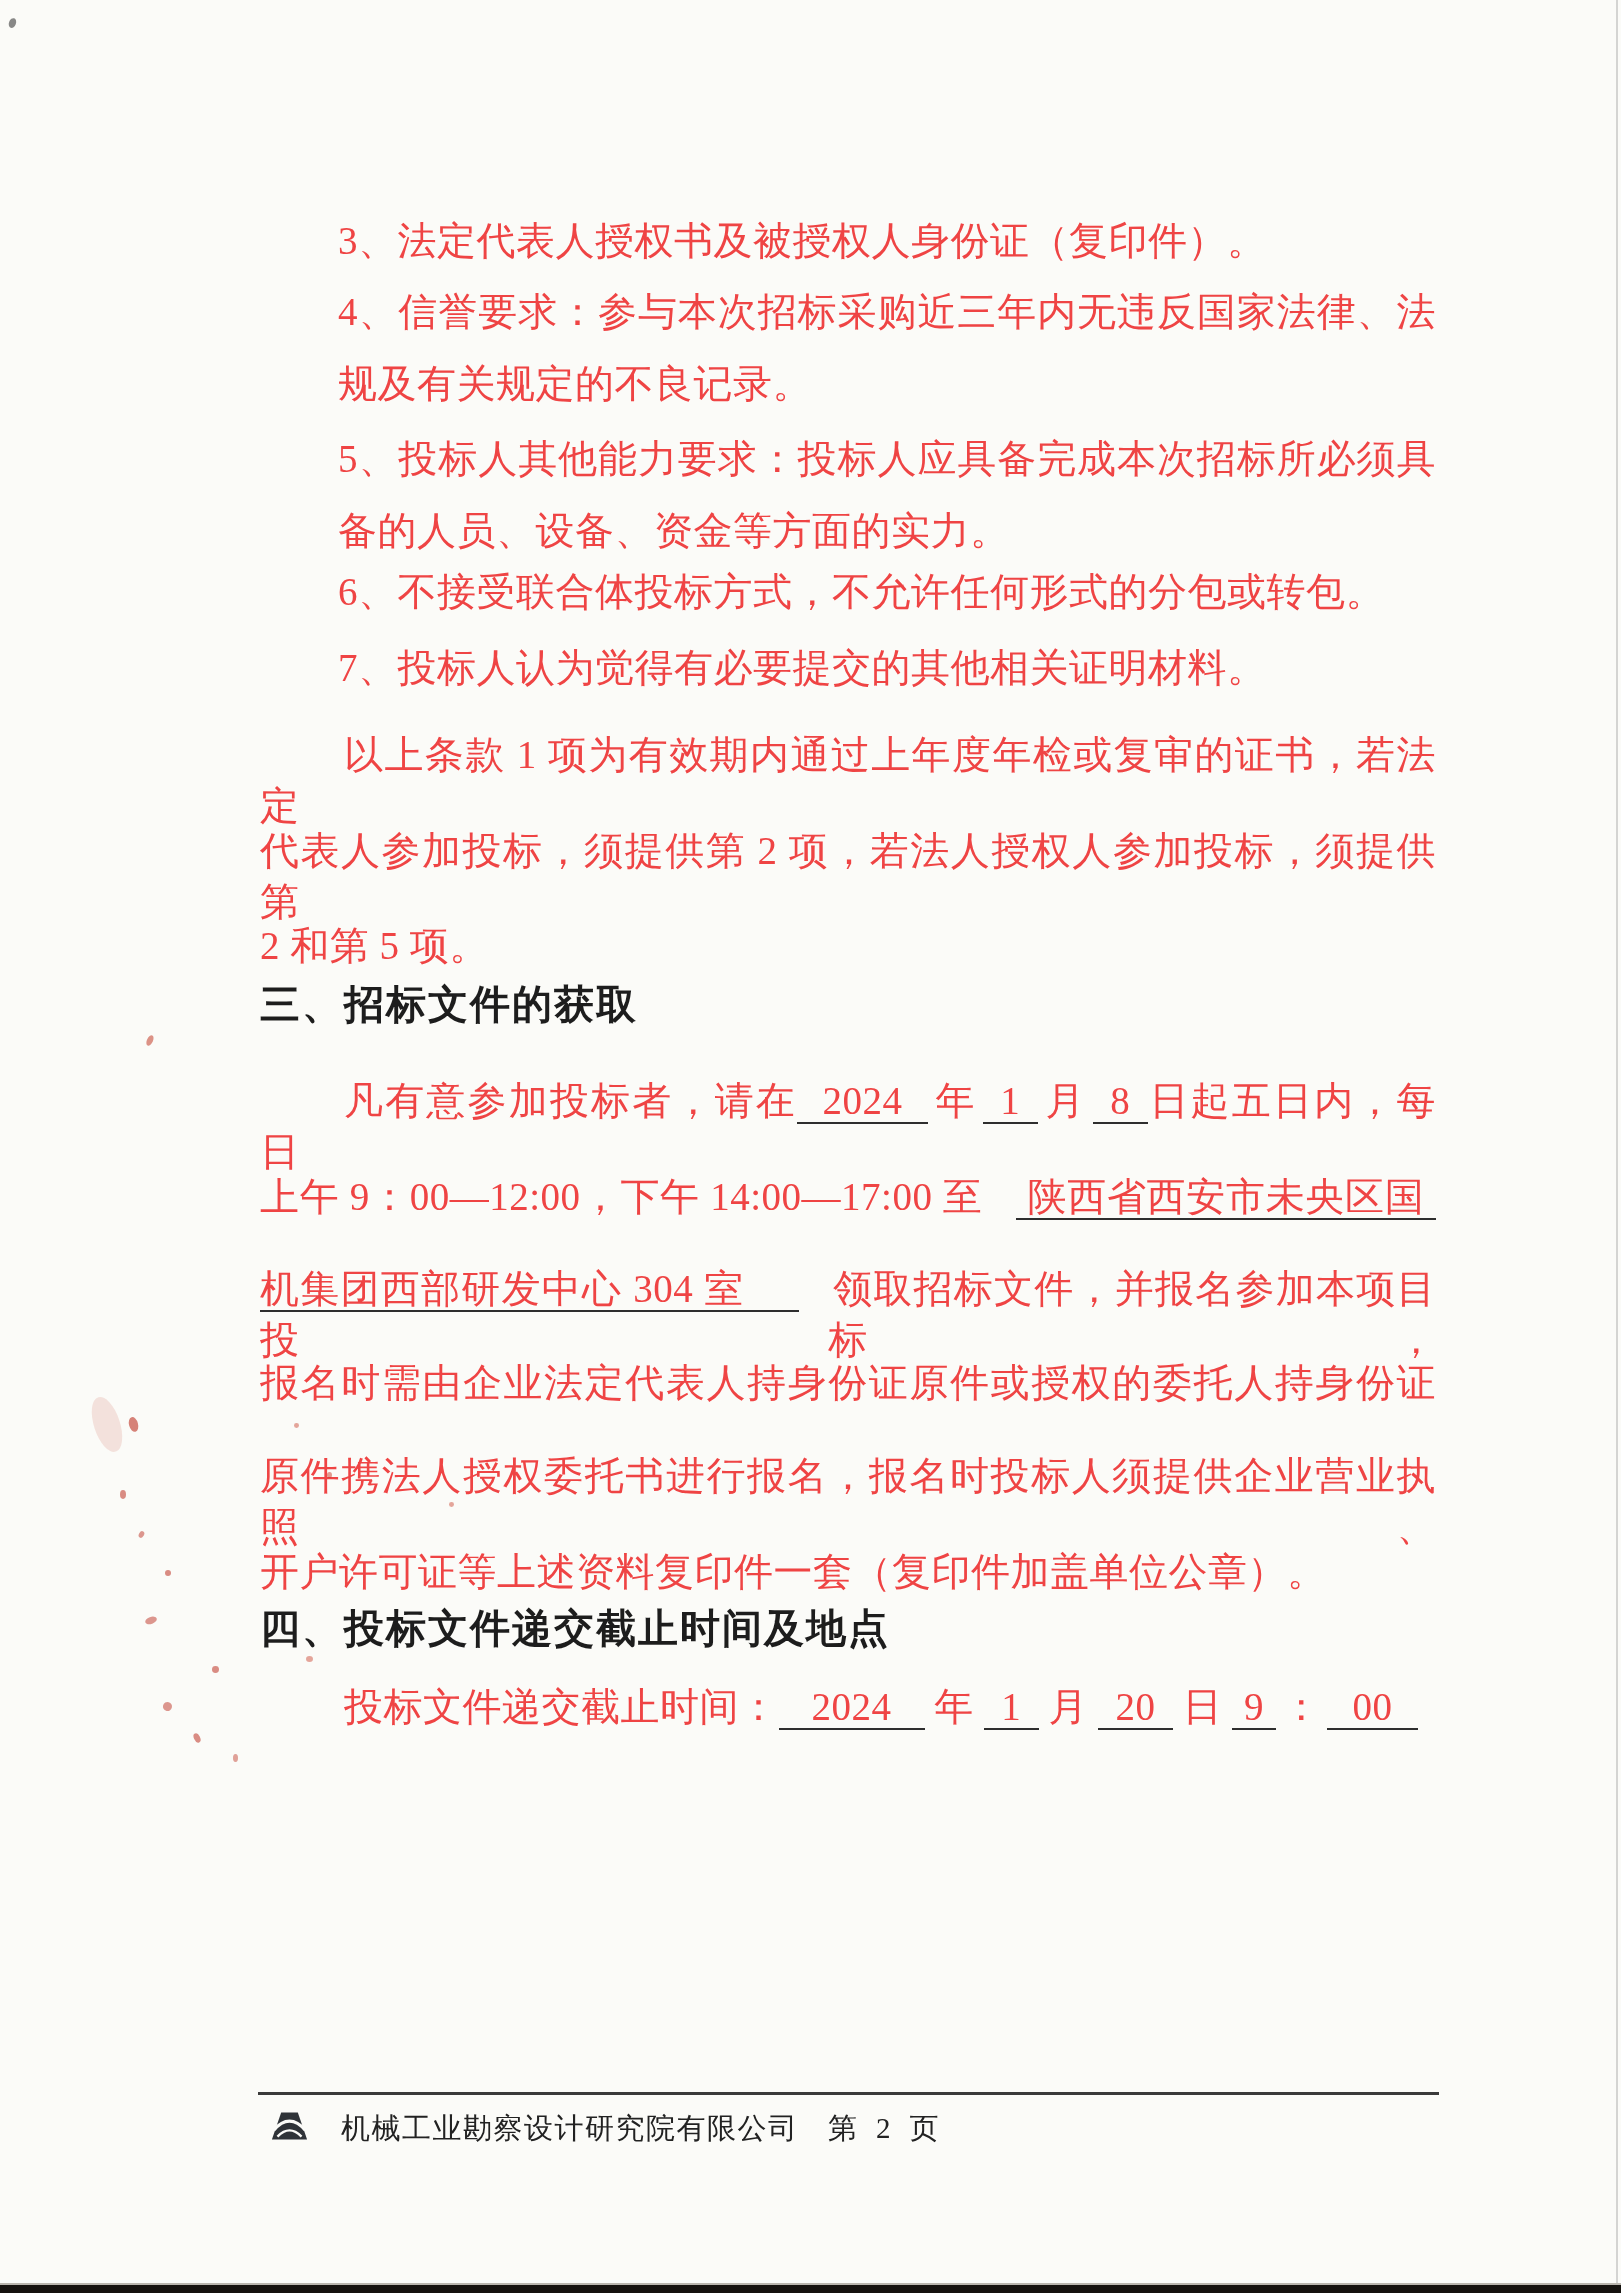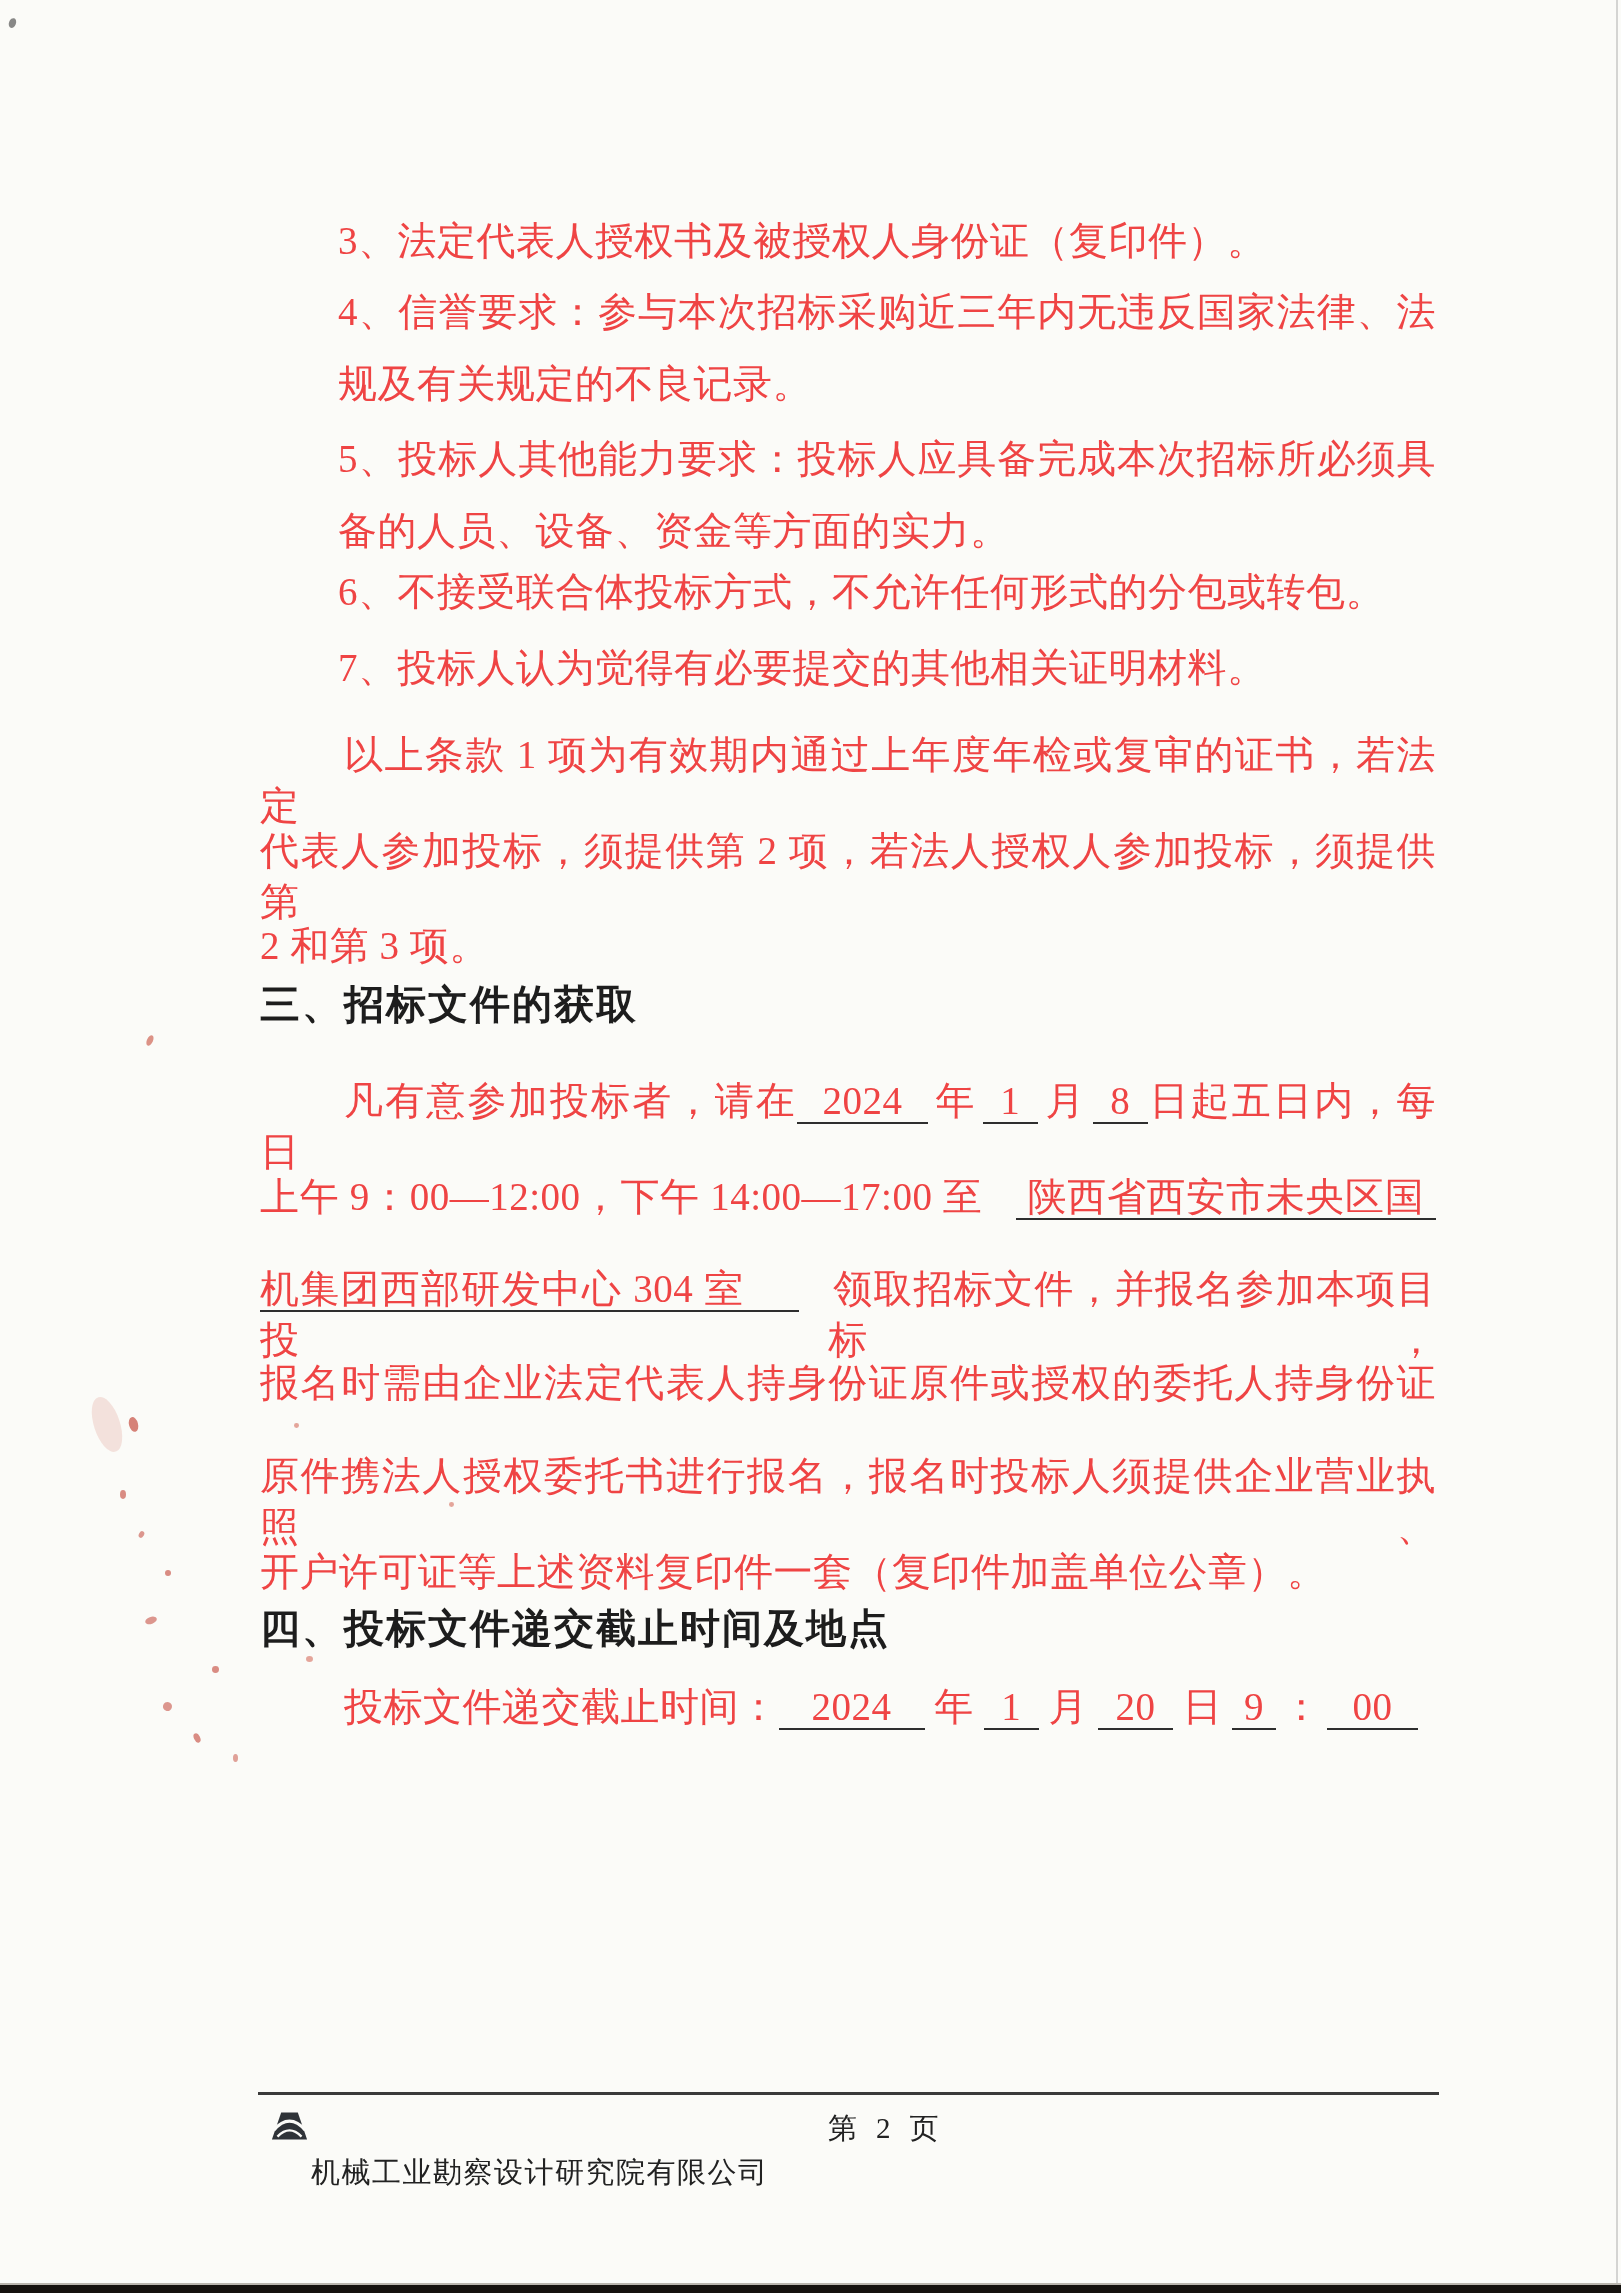--- a/index.html
+++ b/index.html
@@ -41,21 +41,21 @@
   .footer-line{
     position:absolute;left:258px;top:2092px;
     width:1181px;height:2.9px;background:#3a3a3a;
   }
   .footer{
     position:absolute;left:267px;top:2105px;
     width:1172px;height:43px;
     font-size:29px;color:#222;
   }
   .footer .logo{position:absolute;left:0;top:2px;}
-  .footer .company{position:absolute;left:44px;top:3.9px;letter-spacing:1.5px;margin-top:44px;}
+  .footer .company{position:absolute;left:74px;top:3.9px;letter-spacing:1.5px;}
   .footer .pagenum{position:absolute;left:561px;top:3.9px;letter-spacing:5.9px;}
   
   .edge-bottom{position:absolute;left:0;bottom:0;width:100%;height:8.8px;background:#15120e;}
   .edge-bottom2{position:absolute;left:0;bottom:8.8px;width:100%;height:2px;background:#b9b5ad;}
   .edge-right{position:absolute;right:2.9px;top:0;bottom:0;width:2px;background:rgba(140,140,140,0.35);}
   .corner-mark{position:absolute;left:8.8px;top:17.6px;width:6.9px;height:9.8px;background:#4a4a4a;border-radius:50%;opacity:.65;transform:rotate(20deg);}
   .speck{position:absolute;border-radius:50%;}
 </style>
 </head>
 <body>
@@ -69,21 +69,21 @@
 
   <div class="ln item stretch" style="top:434px">5、投标人其他能力要求：投标人应具备完成本次招标所必须具</div>
   <div class="ln item" style="top:506px">备的人员、设备、资金等方面的实力。</div>
 
   <div class="ln item" style="top:567px">6、不接受联合体投标方式，不允许任何形式的分包或转包。</div>
 
   <div class="ln item" style="top:643px">7、投标人认为觉得有必要提交的其他相关证明材料。</div>
 
   <div class="ln stretch indent" style="top:730px">以上条款 1 项为有效期内通过上年度年检或复审的证书，若法定</div>
   <div class="ln stretch" style="top:826px">代表人参加投标，须提供第 2 项，若法人授权人参加投标，须提供第</div>
-  <div class="ln" style="top:921px">2 和第 3 项。</div>
+  <div class="ln" style="top:921px">2 和第 5 项。</div>
 
   <div class="ln heading" style="top:978px">三、招标文件的获取</div>
 
   <div class="ln stretch indent" style="top:1076px">
     <span>凡有意参加投标者，请在</span><span class="u pad-lg">2024</span><span class="gap-sm">年</span><span class="u pad-md">1</span><span class="gap-sm">月</span><span class="u pad-md">8</span><span>日起五日内，每日</span>
   </div>
 
   <div class="ln stretch" style="top:1172px">
     <span>上午 9：00—12:00，下午 14:00—17:00 至</span><span class="addr-gap"></span><span class="u pad-sm">陕西省西安市未央区国</span>
   </div>

